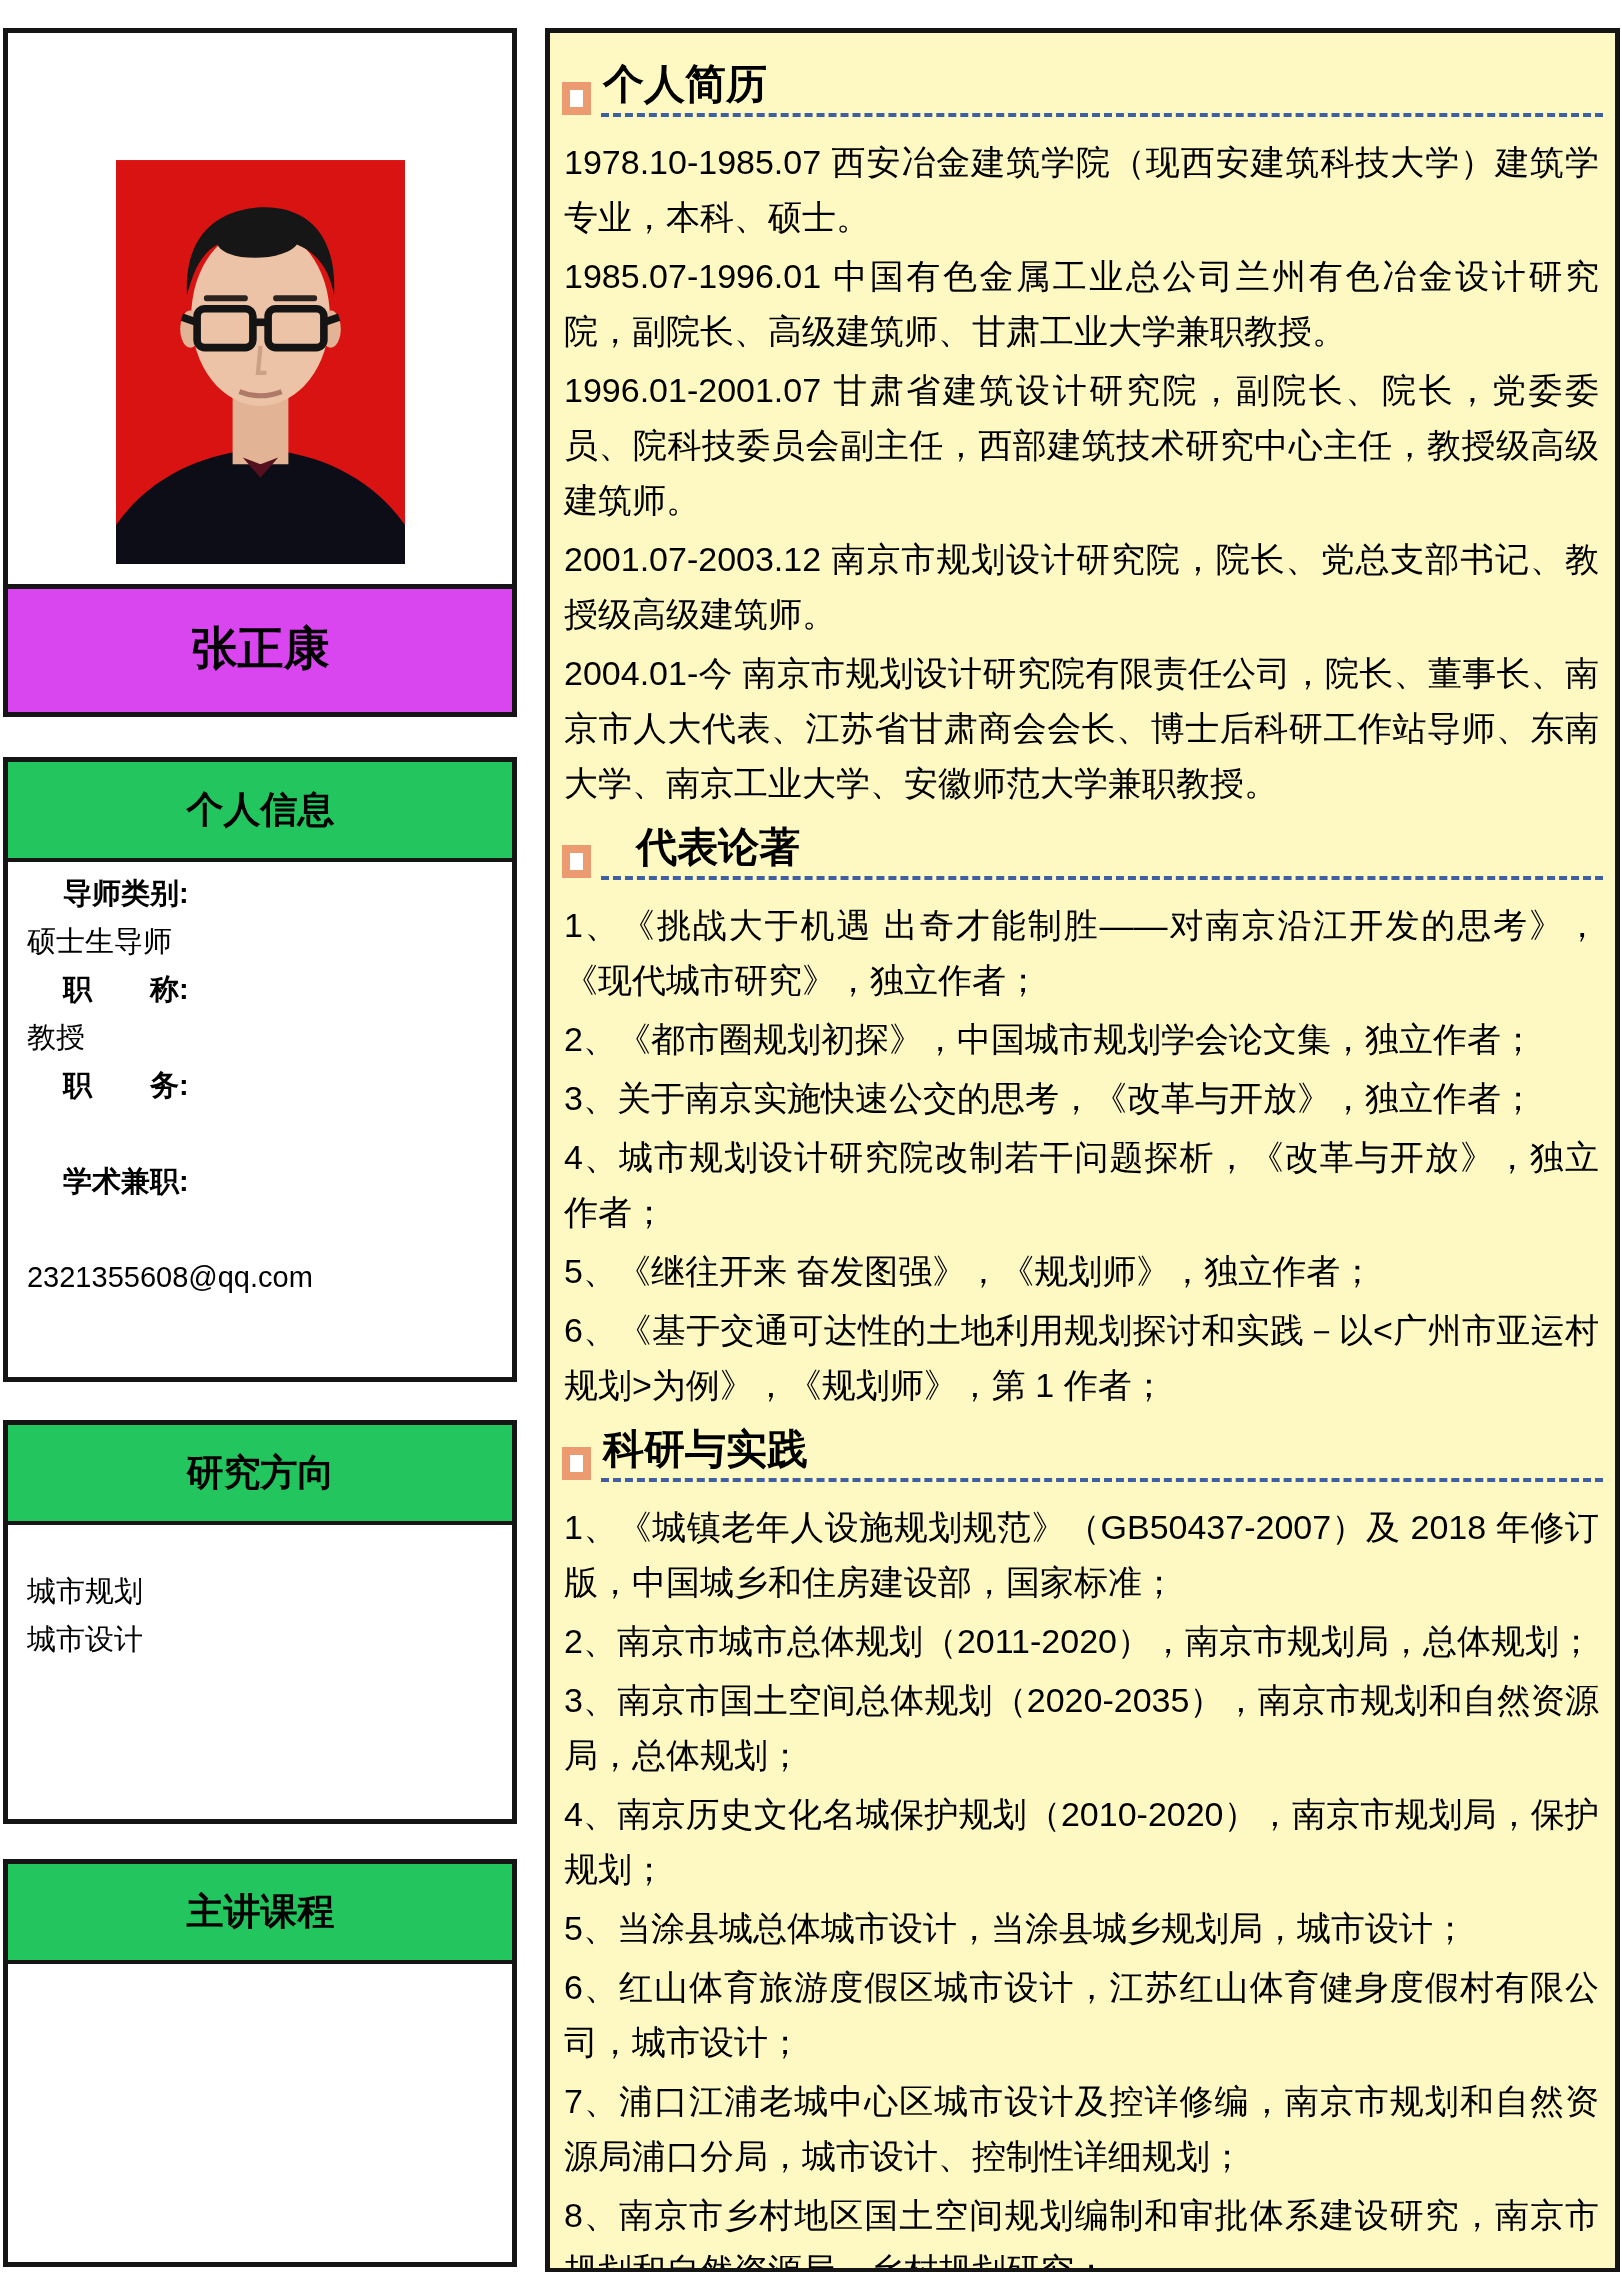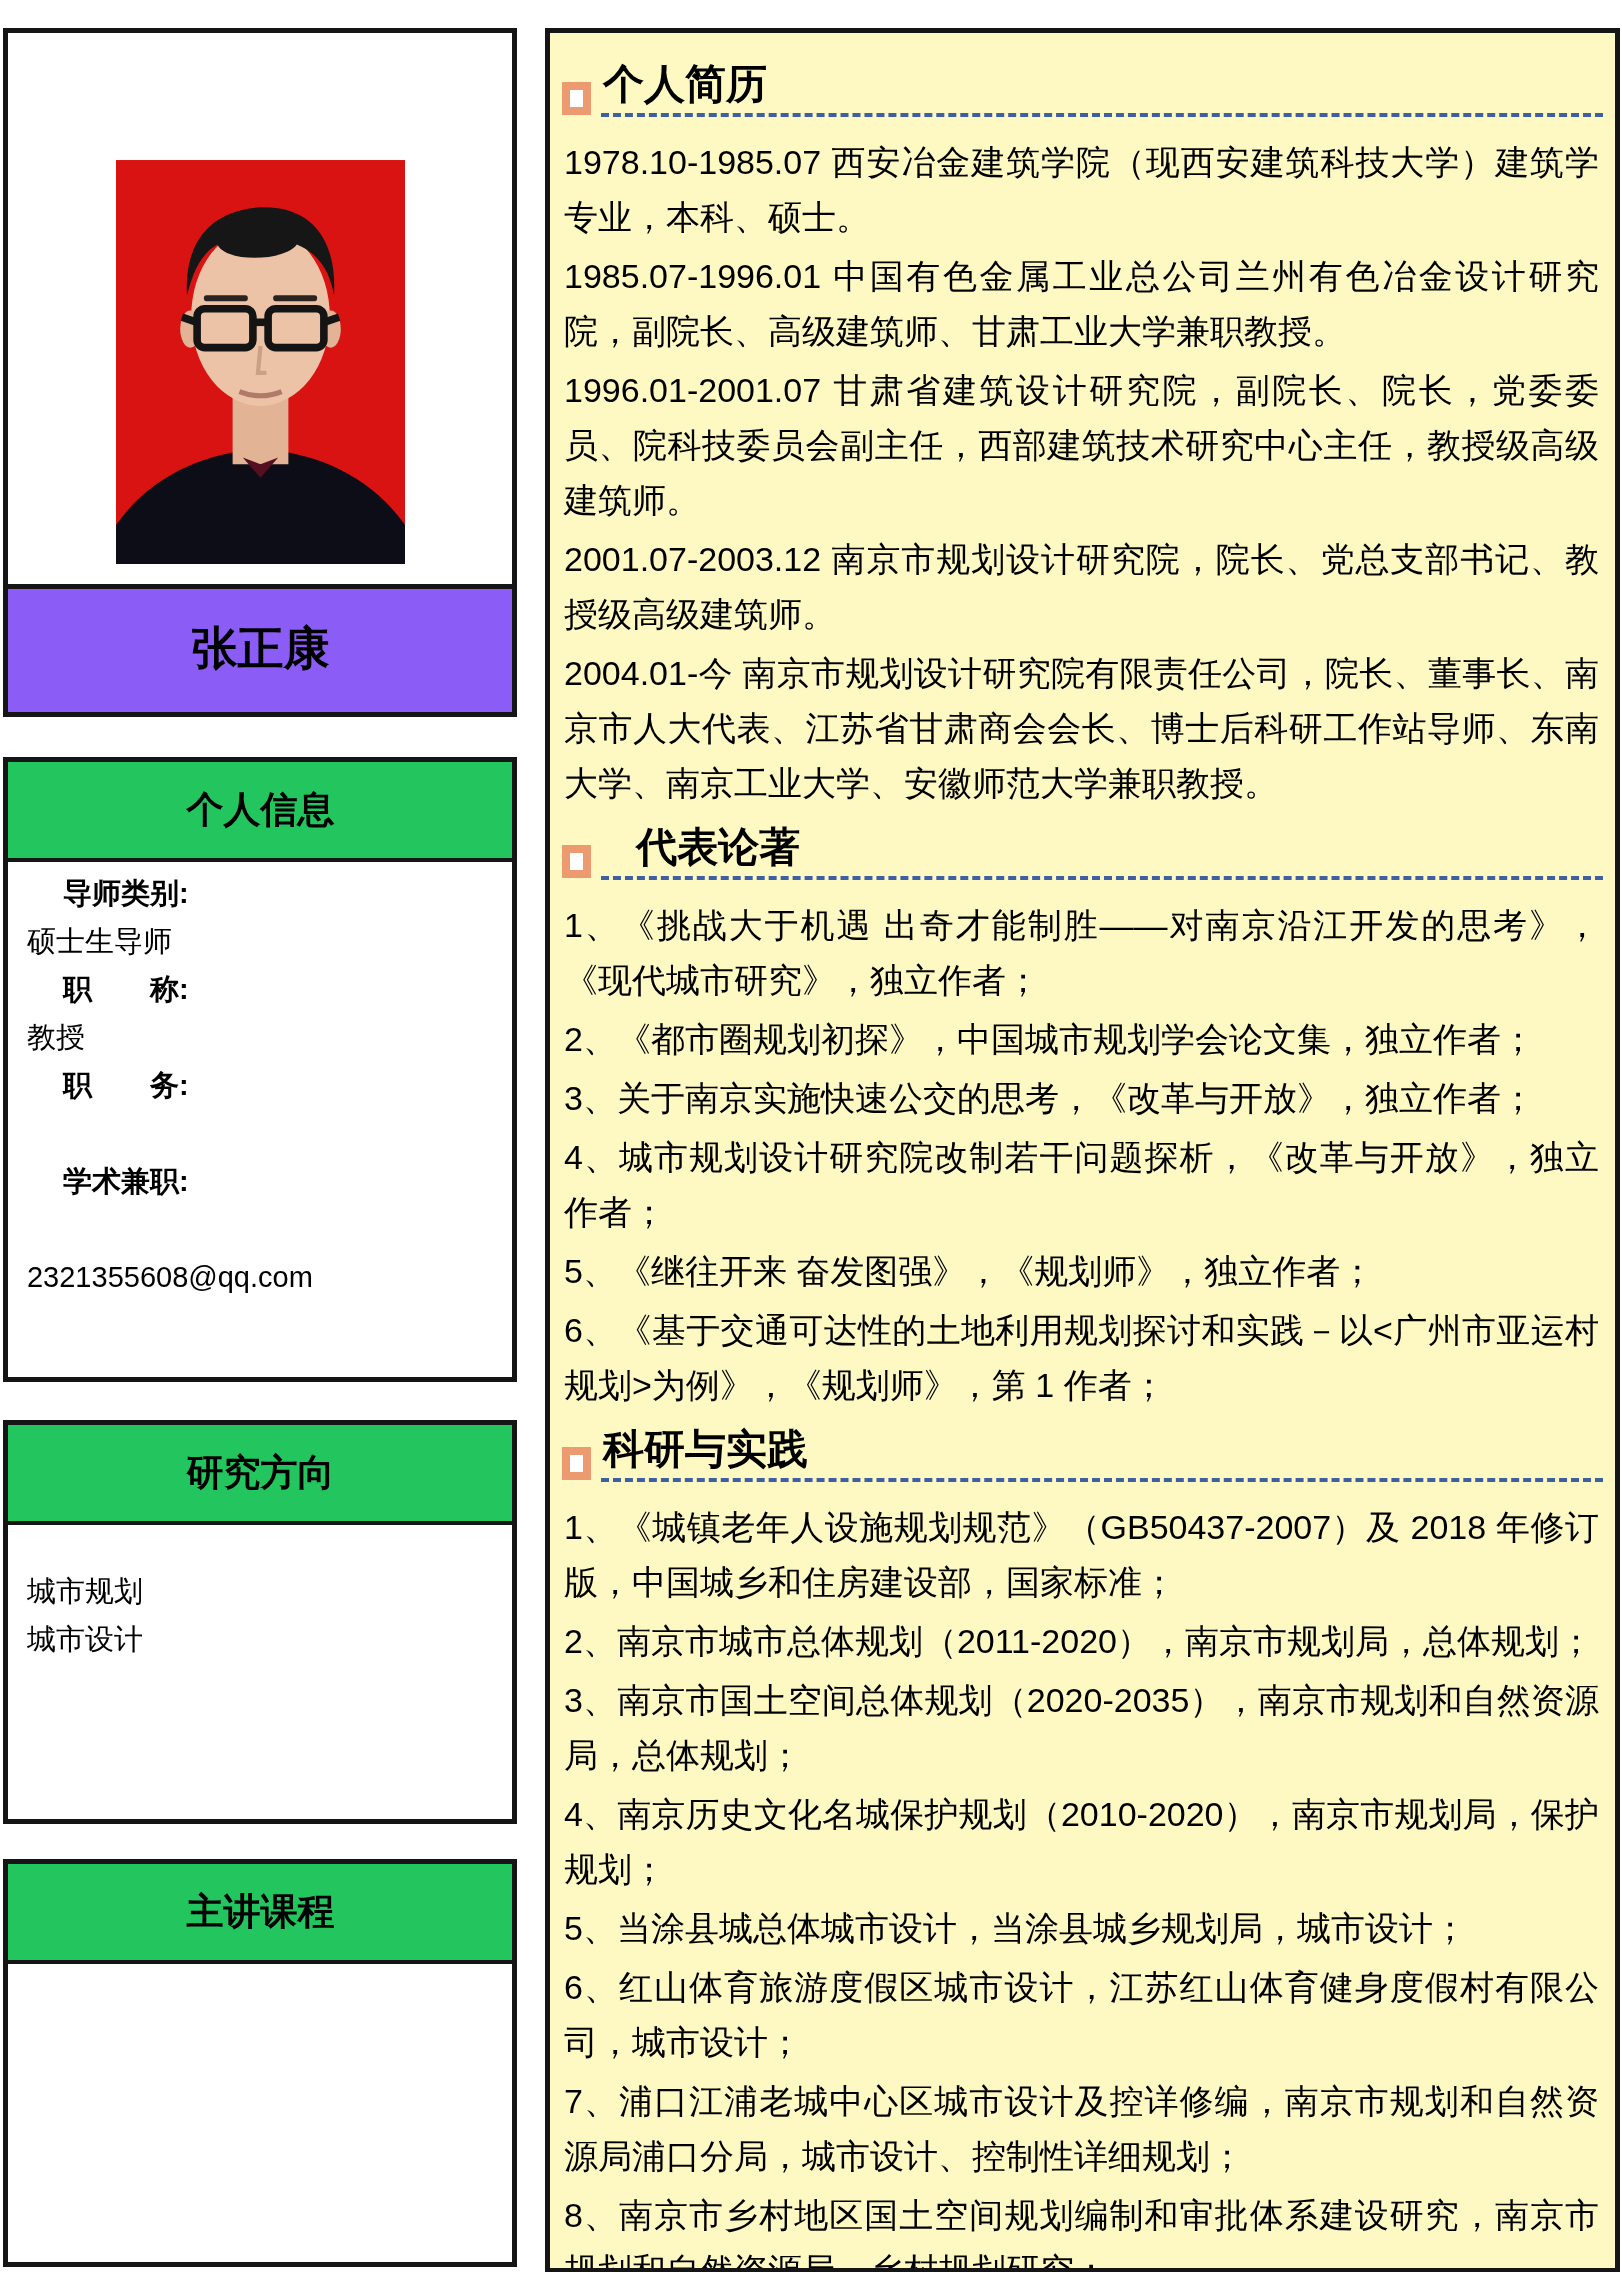--- a/index.html
+++ b/index.html
@@ -14,21 +14,21 @@
   .lbox{
     position:absolute;left:3.4px;width:514px;
     border:5px solid #151515;background:#fff;
     box-sizing:border-box;
   }
   
   #box-photo{top:28px;height:689px;}
   #photo{display:block;margin:127px auto 0;width:289px;height:404px;}
   #name-bar{
     position:absolute;left:0;right:0;bottom:0;height:123px;
-    background:#8b5cf6;border-top:5px solid #151515;
+    background:#d946ef;border-top:5px solid #151515;
     text-align:center;font-size:46px;font-weight:bold;line-height:118px;
   }
   
   .lbox-header{
     height:96px;background:#22c55e;border-bottom:4.2px solid #151515;
     text-align:center;font-size:37px;font-weight:bold;line-height:96px;
   }
   #box-info{top:757px;height:625px;}
   #box-info .lbox-body{padding:6.8px 17px 0 18.6px;font-size:29px;}
   .info-label{font-weight:bold;line-height:48px;min-height:48px;margin-left:36px;}

